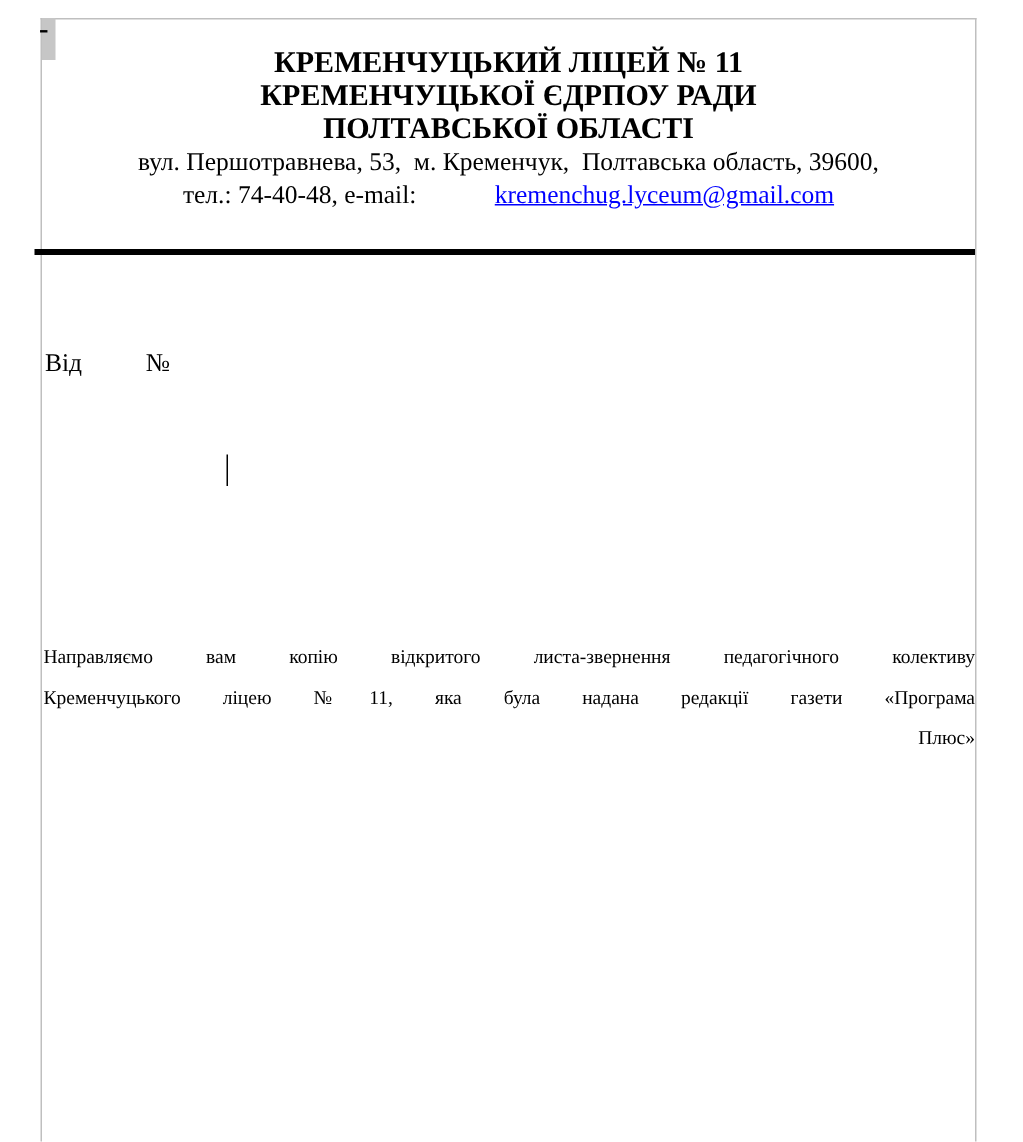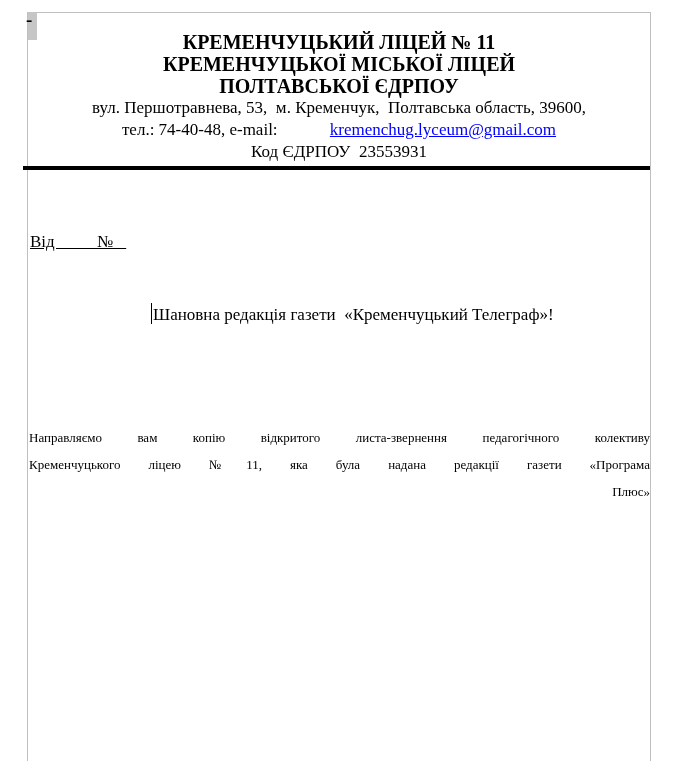--- a/index.html
+++ b/index.html
@@ -85,21 +85,20 @@
   }
   
   .reference-line {
     position: absolute;
     left: 30px; top: 232px;
     font-size: 17px;
     line-height: 20px;
   }
   .reference-line span {
     white-space: pre;
-    text-decoration: underline;
   }
   
   .text-cursor {
     position: absolute;
     left: 151px; top: 303px;
     width: 1px; height: 21px;
     background: #000000;
   }
   .greeting {
     position: absolute;
@@ -131,35 +130,33 @@
 
   <div class="boundary-top"></div>
   <div class="boundary-left"></div>
   <div class="boundary-right"></div>
 
   <div class="start-marker"></div>
   <div class="start-marker-dash">-</div>
 
   <div class="letterhead">
     <div class="bold-line">КРЕМЕНЧУЦЬКИЙ ЛІЦЕЙ № 11</div>
-    <div class="bold-line">КРЕМЕНЧУЦЬКОЇ МІСЬКОЇ ЛІЦЕЙ</div>
-    <div class="bold-line">ПОЛТАВСЬКОЇ ЄДРПОУ</div>
+    <div class="bold-line">КРЕМЕНЧУЦЬКОЇ ЄДРПОУ РАДИ</div>
+    <div class="bold-line">ПОЛТАВСЬКОЇ ОБЛАСТІ</div>
     <div class="plain-line">вул. Першотравнева, 53,  м. Кременчук,  Полтавська область, 39600,</div>
     <div class="plain-line"><span>тел.: 74-40-48, e-mail: </span><span class="email-link">kremenchug.lyceum@gmail.com</span></div>
-    <div class="plain-line">Код ЄДРПОУ  23553931</div>
   </div>
 
   <div class="header-rule"></div>
 
   <div class="reference-line">
     <span>Від          №   </span>
   </div>
 
   <div class="text-cursor"></div>
-  <div class="greeting">Шановна редакція газети  «Кременчуцький Телеграф»!</div>
 
   <div class="body-paragraph">
     <div class="body-line-justify">Направляємо вам копію відкритого листа-звернення педагогічного колективу</div>
     <div class="body-line-justify">Кременчуцького ліцею №11, яка була надана редакції газети «Програма</div>
     <div class="body-line-left">Плюс»</div>
   </div>
 
 </div>
 
 </body></html>

